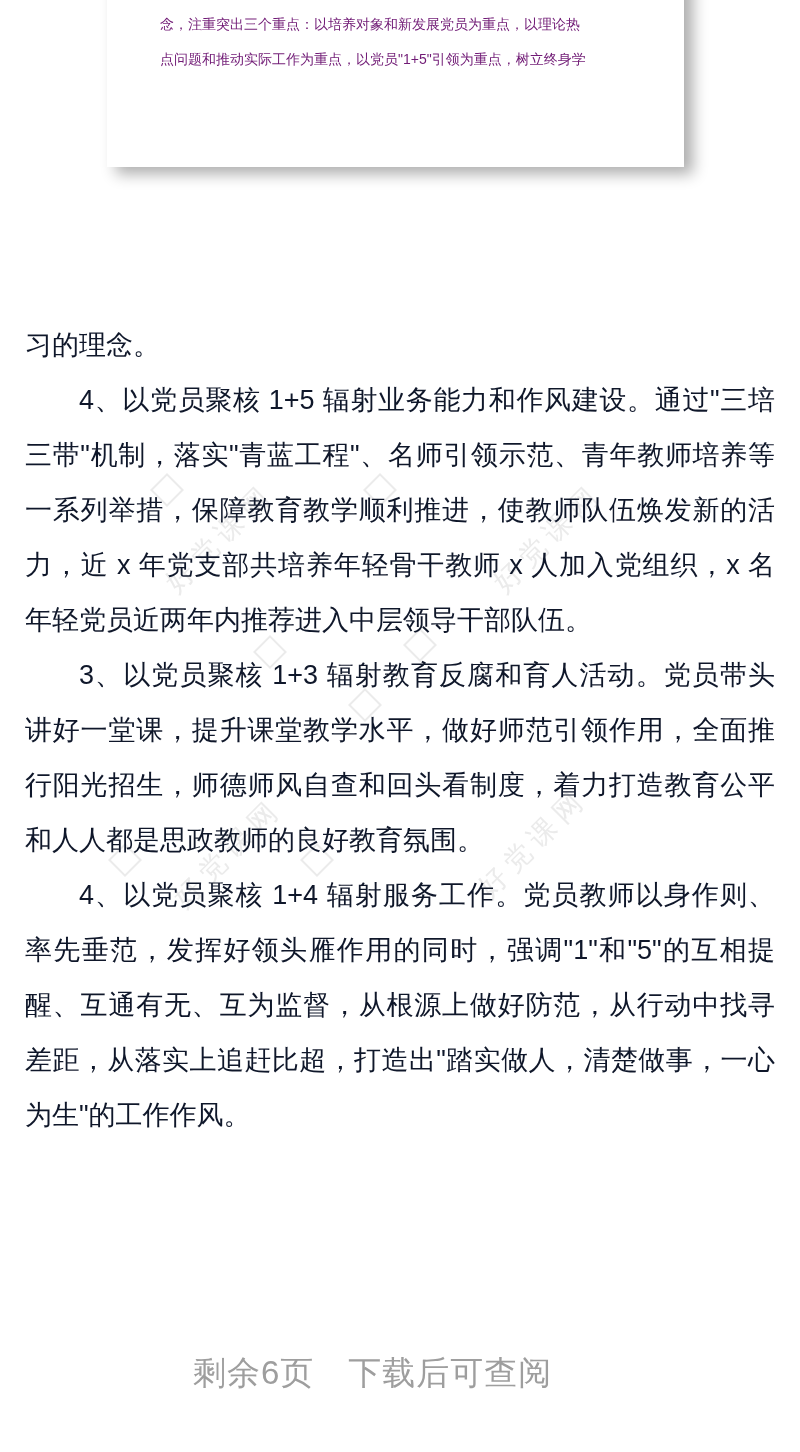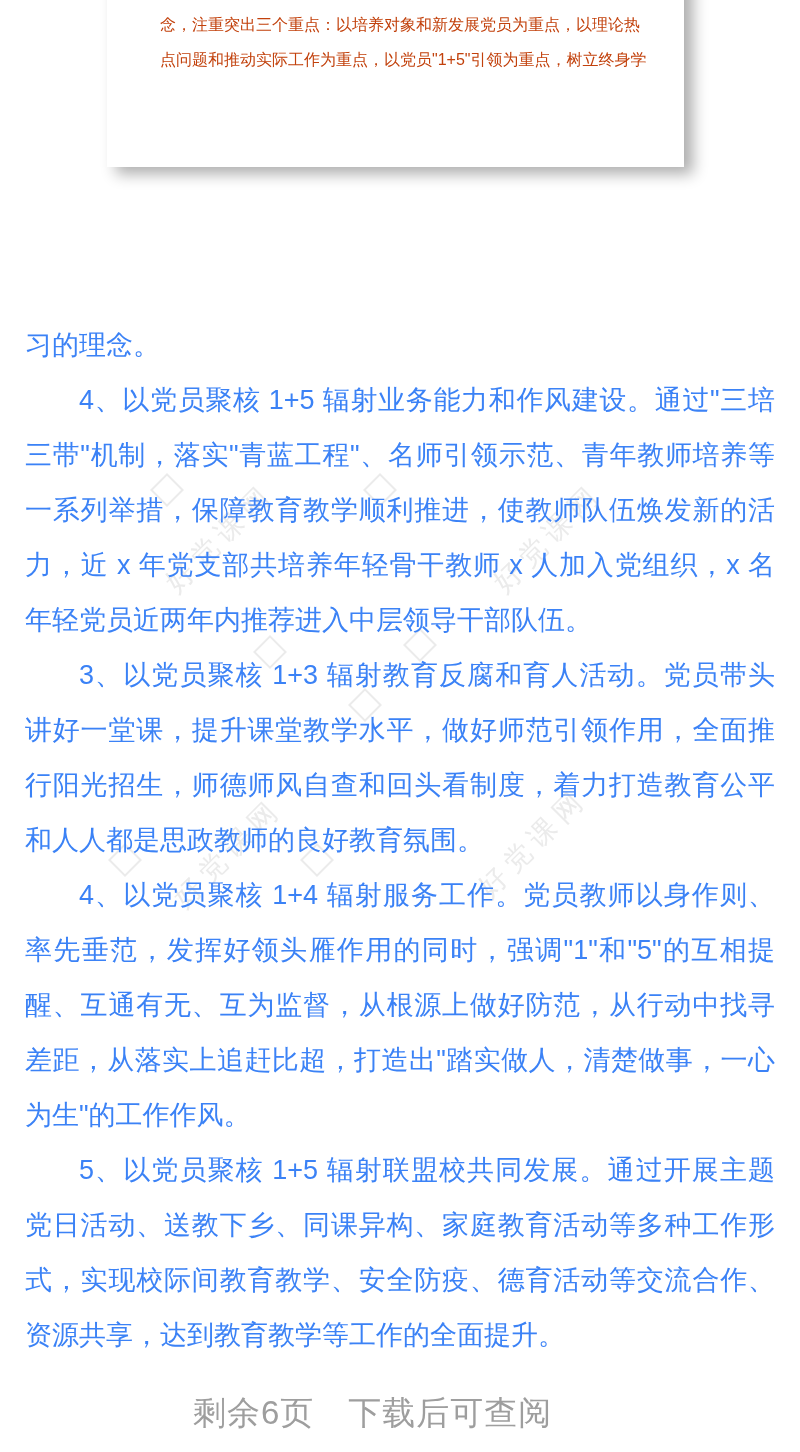--- a/index.html
+++ b/index.html
@@ -33,51 +33,50 @@
     position:absolute;
     left:107px;top:-45px;
     width:577px;height:212px;
     background:#ffffff;
     box-shadow:9px 7px 14px rgba(0,0,0,0.32);
     z-index:2;
   }
   .doc-card-inner{
     position:absolute;
     left:53px;right:36px;top:52px;
-    font-size:16px;
+    font-size:14px;
     line-height:35px;
-    color:#c2410c;
+    color:#701a75;
     text-align:justify;
   }
   .card-line{display:block;}
 
   
   .doc-body{
     position:absolute;
     left:25px;top:318px;
     width:750px;
     font-size:27px;
     line-height:55px;
-    color:#3b82f6;
+    color:#0f172a;
     text-align:justify;
     z-index:2;
   }
   .doc-body p{margin:0;text-indent:2em;}
   .doc-body p.noindent{text-indent:0;}
 
   
   .footer-note{
     position:absolute;
     left:193px;top:1351px;
     font-size:33px;
     letter-spacing:1px;
     color:#9e9e9e;
     white-space:nowrap;
     z-index:2;
-    margin-top:40px;
   }
 </style>
 </head>
 <body>
 
 <div class="page">
 
   <div class="wm-layer" id="wm-layer">
       <span class="wm-text" style="left: 220px; top: 538px; color: rgb(235, 235, 235);">好党课网</span>
       <span class="wm-text" style="left: 548px; top: 538px; color: rgb(235, 235, 235);">好党课网</span>
@@ -97,18 +96,17 @@
       <span class="card-line">念，注重突出三个重点：以培养对象和新发展党员为重点，以理论热</span>
       <span class="card-line">点问题和推动实际工作为重点，以党员"1+5"引领为重点，树立终身学</span>
     </div>
   </div>
 
   <div class="doc-body">
     <p class="noindent">习的理念。</p>
     <p>4、以党员聚核 1+5 辐射业务能力和作风建设。通过"三培三带"机制，落实"青蓝工程"、名师引领示范、青年教师培养等一系列举措，保障教育教学顺利推进，使教师队伍焕发新的活力，近 x 年党支部共培养年轻骨干教师 x 人加入党组织，x 名年轻党员近两年内推荐进入中层领导干部队伍。</p>
     <p>3、以党员聚核 1+3 辐射教育反腐和育人活动。党员带头讲好一堂课，提升课堂教学水平，做好师范引领作用，全面推行阳光招生，师德师风自查和回头看制度，着力打造教育公平和人人都是思政教师的良好教育氛围。</p>
     <p>4、以党员聚核 1+4 辐射服务工作。党员教师以身作则、率先垂范，发挥好领头雁作用的同时，强调"1"和"5"的互相提醒、互通有无、互为监督，从根源上做好防范，从行动中找寻差距，从落实上追赶比超，打造出"踏实做人，清楚做事，一心为生"的工作作风。</p>
-    <p>5、以党员聚核 1+5 辐射联盟校共同发展。通过开展主题党日活动、送教下乡、同课异构、家庭教育活动等多种工作形式，实现校际间教育教学、安全防疫、德育活动等交流合作、资源共享，达到教育教学等工作的全面提升。</p>
   </div>
 
   <div class="footer-note">剩余6页　下载后可查阅</div>
 
 </div>
 
 </body></html>

